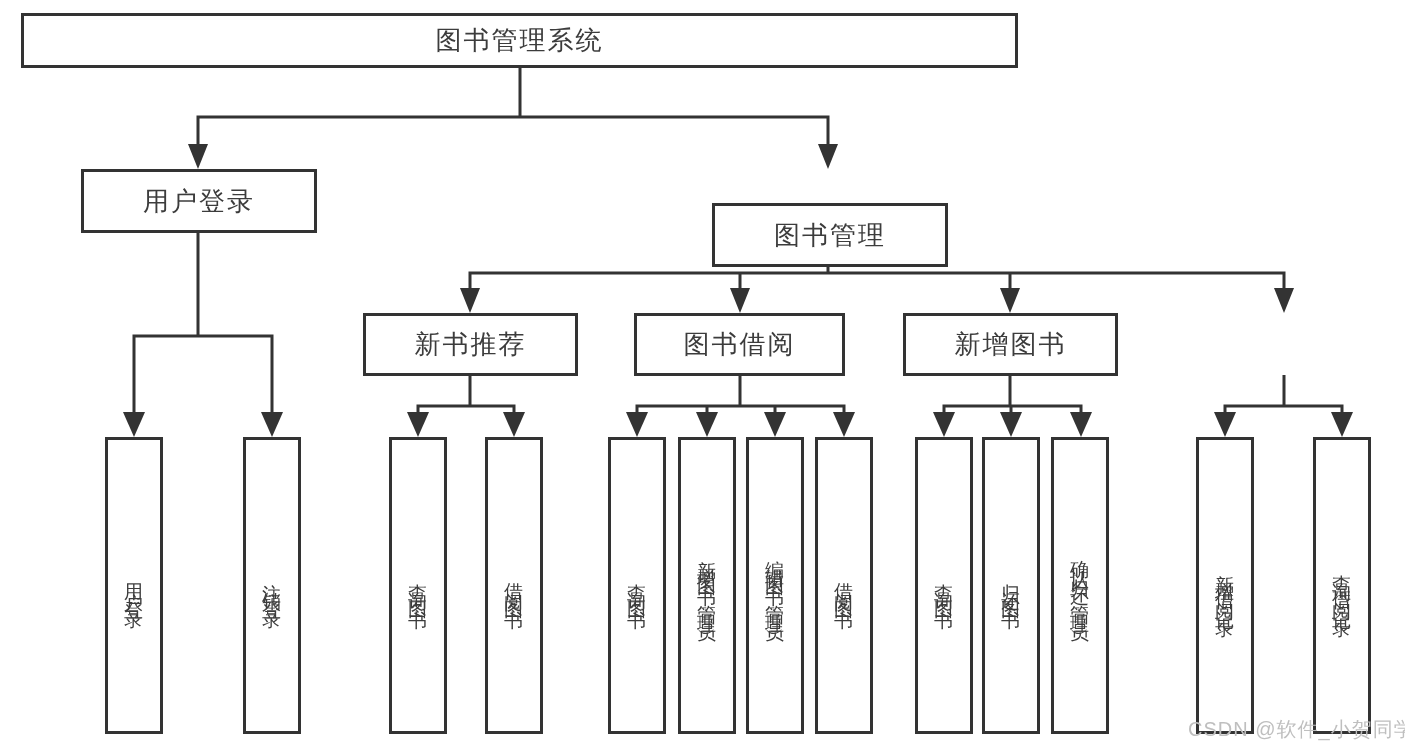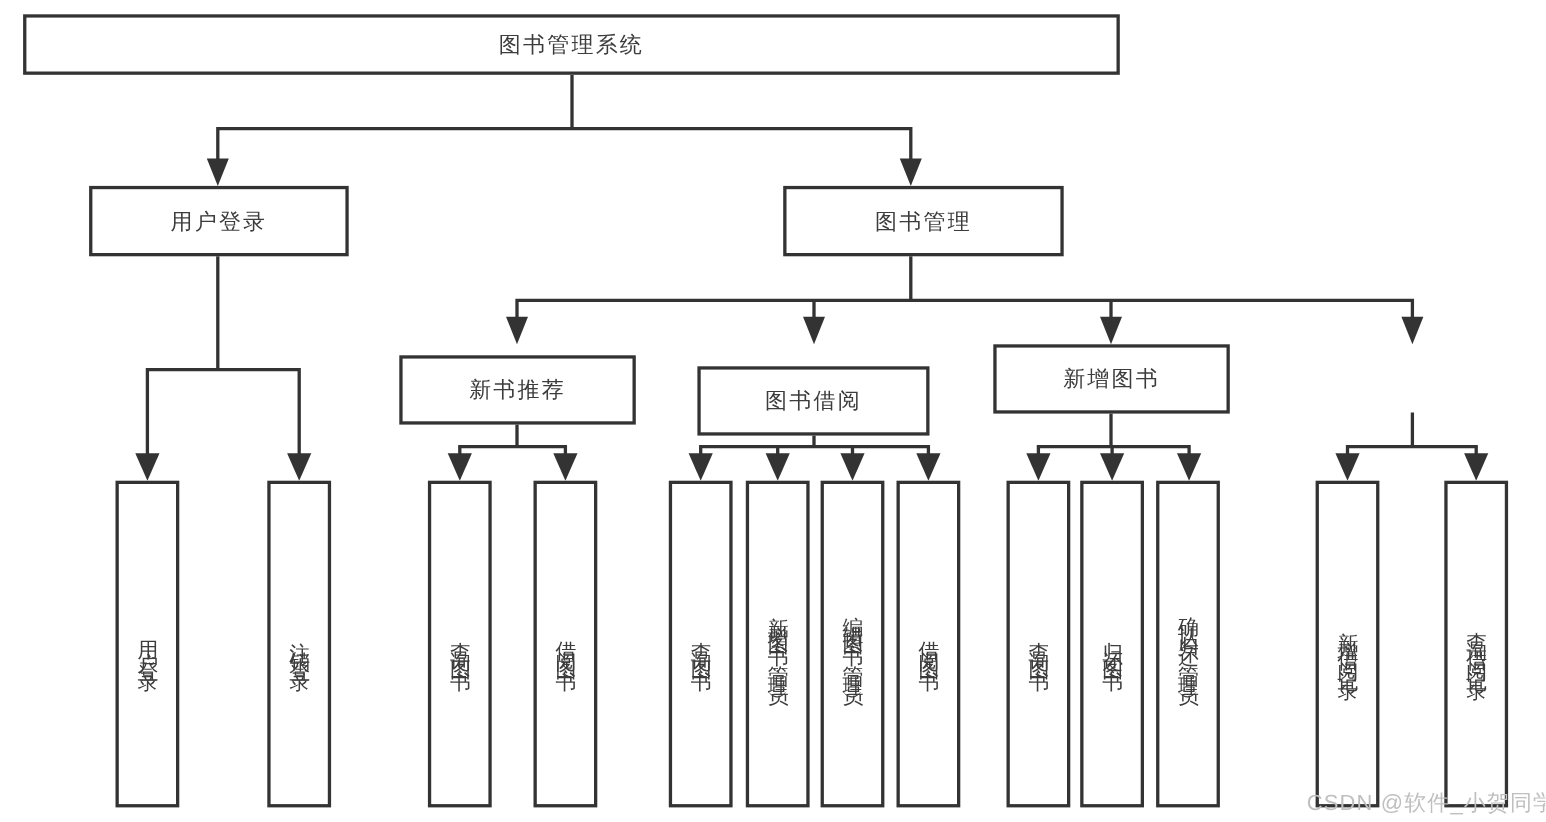--- a/index.html
+++ b/index.html
@@ -13,21 +13,21 @@
   .connectors{position:absolute;left:0;top:0;width:1405px;height:747px;}
   .box{
     position:absolute;
     box-sizing:border-box;
     background:#ffffff;
     border:3px solid #333333;
     display:flex;align-items:center;justify-content:center;
   }
   .box .lbl{
     color:#3c3c3c;
-    font-size:20px;
+    font-size:26px;
     letter-spacing:2px;
     white-space:nowrap;
   }
   .box.v .lbl{
     writing-mode:vertical-rl;
     text-orientation:mixed;
     font-size:19px;
     letter-spacing:9px;
     line-height:1;
   }
@@ -83,28 +83,28 @@
     </g>
   </svg>
 
   <div class="box root">
     <span class="lbl">图书管理系统</span>
   </div>
 
   <div class="box lv2" style="left:81px;width:236px;">
     <span class="lbl">用户登录</span>
   </div>
-  <div class="box lv2" style="left:712px;width:255px;">
+  <div class="box lv2" style="left:712px;width:236px;margin-top:34px;">
     <span class="lbl">图书管理</span>
   </div>
 
-  <div class="box lv3" style="left:363px;width:215px;margin-top:10px;">
+  <div class="box lv3" style="left:363px;width:215px;">
     <span class="lbl">新书推荐</span>
   </div>
-  <div class="box lv3" style="left:634px;width:211px;margin-top:20px;">
+  <div class="box lv3" style="left:634px;width:211px;">
     <span class="lbl">图书借阅</span>
   </div>
   <div class="box lv3" style="left:903px;width:215px;">
     <span class="lbl">新增图书</span>
   </div>
 
   <div class="box v leaf" style="left:105px;">
     <span class="lbl">用户登录</span>
   </div>
   <div class="box v leaf" style="left:243px;">

